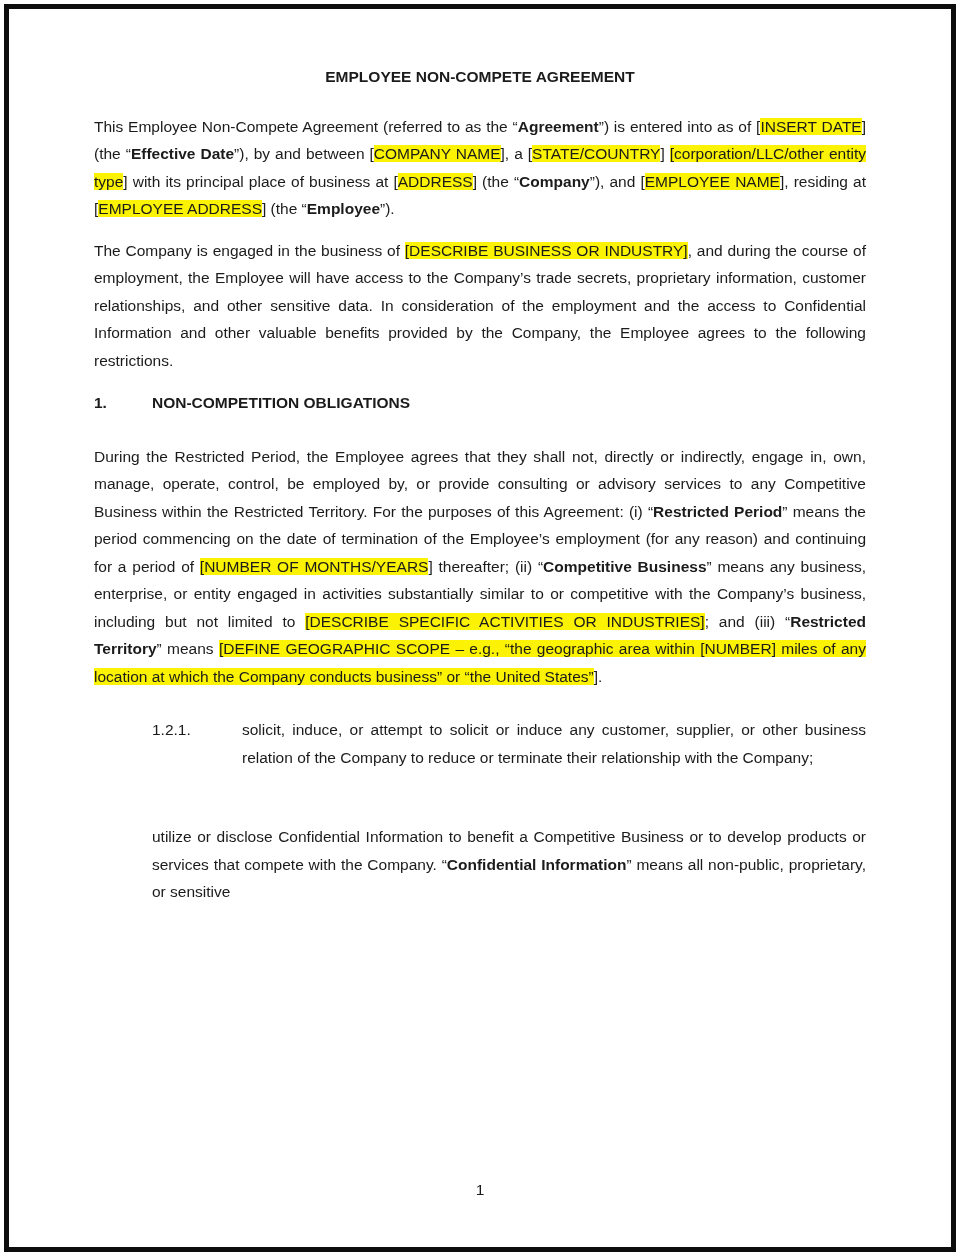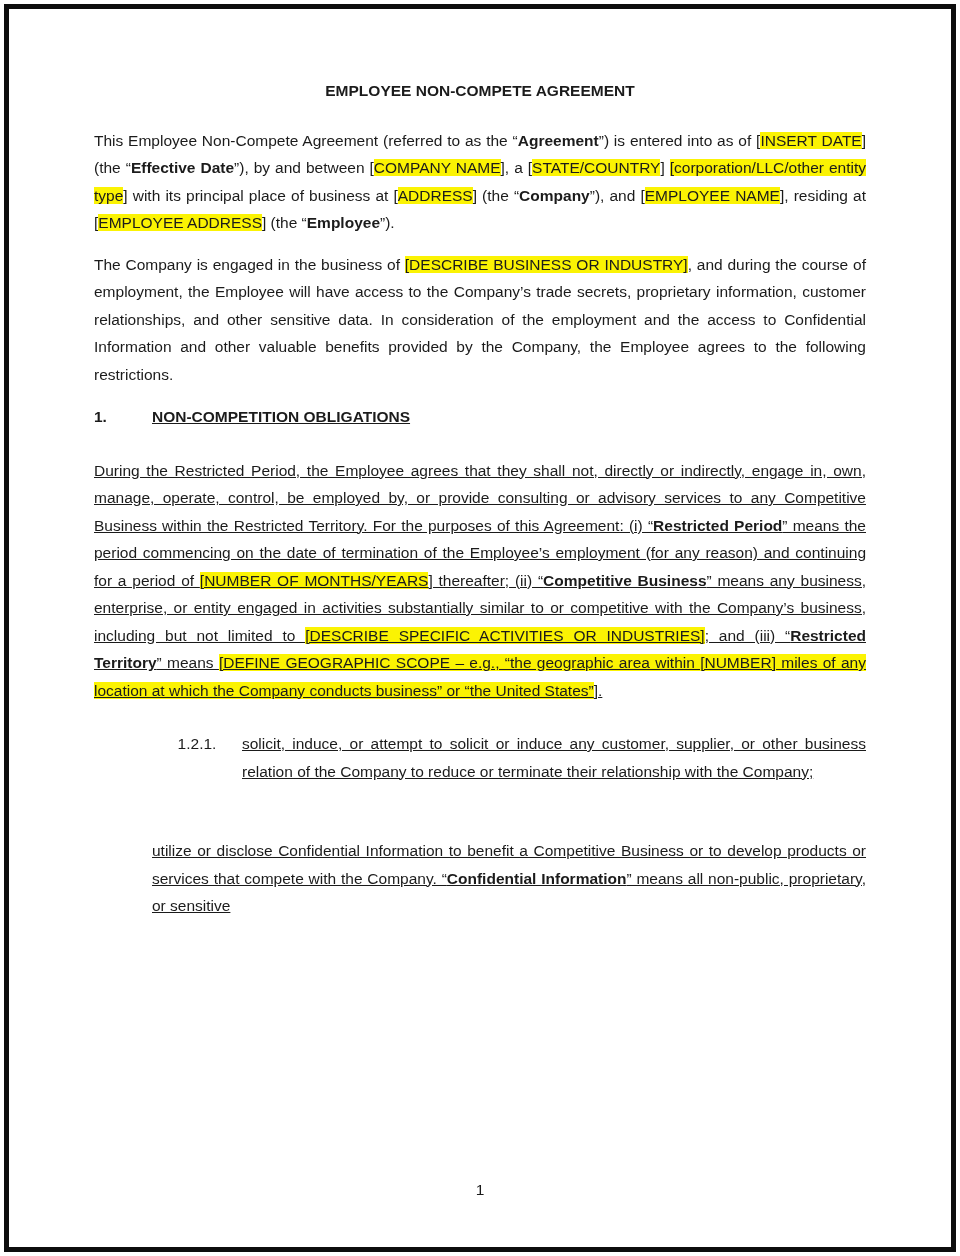--- a/index.html
+++ b/index.html
@@ -21,44 +21,44 @@
   }
   .frame {
     position: absolute;
     left: 4px; top: 4px; right: 4px; bottom: 4px;
     border: 5px solid var(--border);
     background: var(--page-bg);
   }
   .content {
     position: absolute;
     left: 0; top: 0; right: 0; bottom: 0;
-    padding: 68px 85px 0 85px;
+    padding: 54px 85px 0 85px;
     font-size: 15.5px;
     line-height: 27.5px;
   }
   .title {
     margin: 0 0 22px 0;
     font-size: 15.5px;
     line-height: 27.5px;
     font-weight: bold;
     text-align: center;
   }
   .para {
     margin: 0 0 14px 0;
     text-align: justify;
   }
   .item {
     display: flex;
     margin-top: 26px;
   }
   .item.heading { margin-top: 15px; }
   .item .num { width: 58px; flex: none; }
-  .item .txt { flex: 1 1 auto; text-align: justify; text-decoration: underline; }
+  .item .txt { flex: 1 1 auto; text-align: justify; }
   .item.lvl2 { margin-left: 58px; }
-  .item.lvl2 .num { width: 90px; text-align: center; }
+  .item.lvl2 .num { width: 90px; }
   .bold, .b { font-weight: bold; }
   .hl { background: var(--highlight); margin-top: 36px; }
   .pagenum {
     position: absolute;
     left: 0; right: 0;
     bottom: 48px;
     text-align: center;
     font-size: 15.5px;
   }
 </style>

